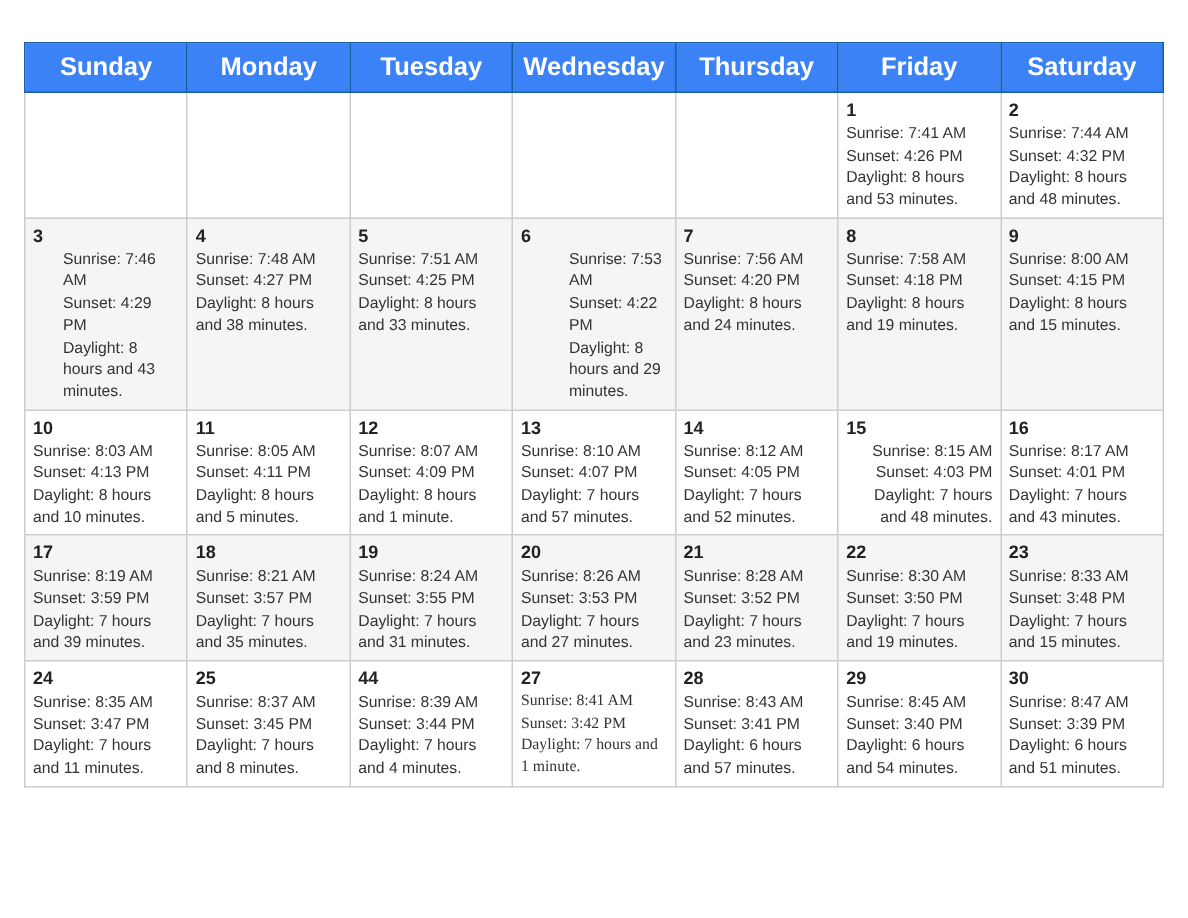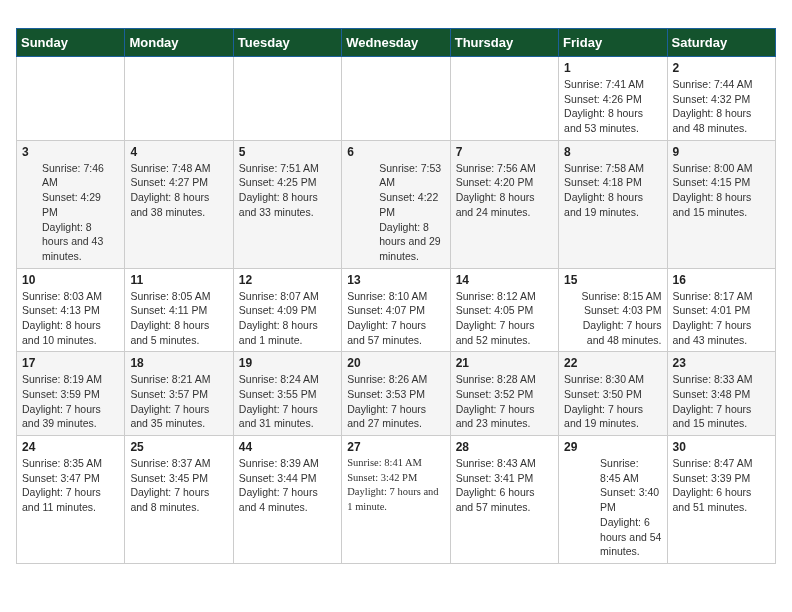--- a/index.html
+++ b/index.html
@@ -32,25 +32,25 @@
     .location {
       font-size: 15px;
       color: #555;
     }
     .calendar {
       width: 100%;
       border-collapse: collapse;
       font-size: 11px;
     }
     .calendar th {
-      background: #14532d;
+      background: #3b82f6;
       color: #fff;
       padding: 6px 4px;
-      text-align: left;
-      font-size: 13px;
+      text-align: center;
+      font-size: 17px;
       font-weight: bold;
       border: 1px solid #1a5f99;
     }
     .calendar td {
       border: 1px solid #ccc;
       vertical-align: top;
       padding: 4px 5px;
       height: 80px;
       width: 107px;
       background: #fff;
@@ -280,21 +280,21 @@
 Daylight: 7 hours and 1 minute.</div>
         </td>
         <td>
           <div class="day-number">28</div>
           <div class="day-info" style="white-space: pre-line;">Sunrise: 8:43 AM
 Sunset: 3:41 PM
 Daylight: 6 hours and 57 minutes.</div>
         </td>
         <td>
           <div class="day-number">29</div>
-          <div class="day-info" style="white-space: pre-line; margin-left: 36px;">Sunrise: 8:45 AM
+          <div class="day-info" style="white-space: pre-line;">Sunrise: 8:45 AM
 Sunset: 3:40 PM
 Daylight: 6 hours and 54 minutes.</div>
         </td>
         <td>
           <div class="day-number">30</div>
           <div class="day-info" style="white-space: pre-line;">Sunrise: 8:47 AM
 Sunset: 3:39 PM
 Daylight: 6 hours and 51 minutes.</div>
         </td>
       </tr>

